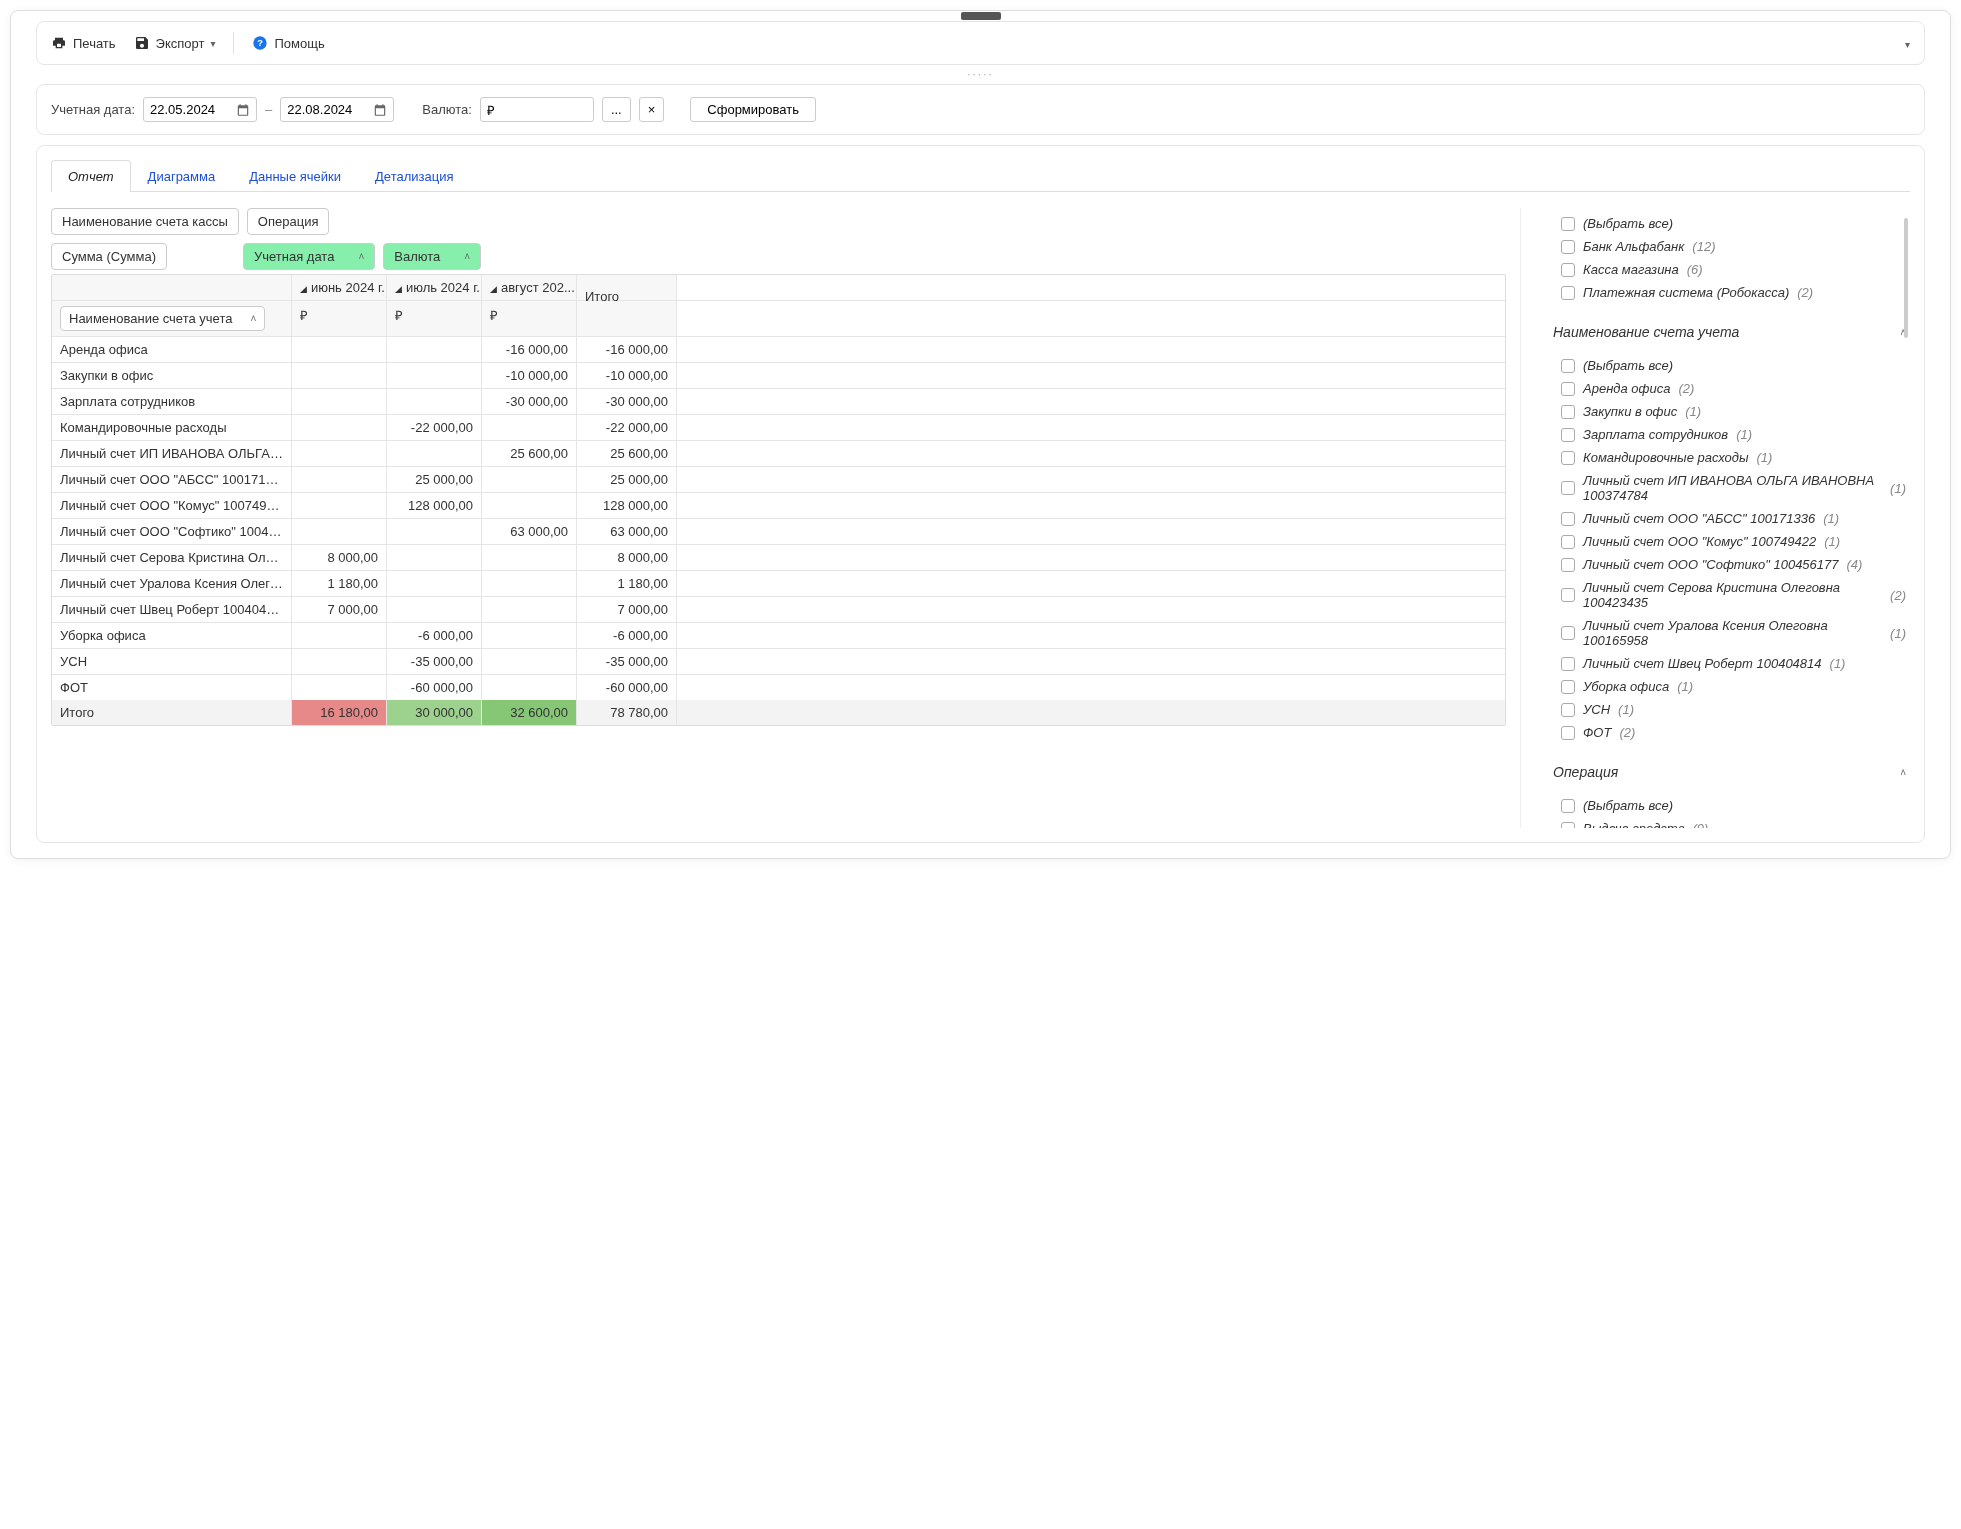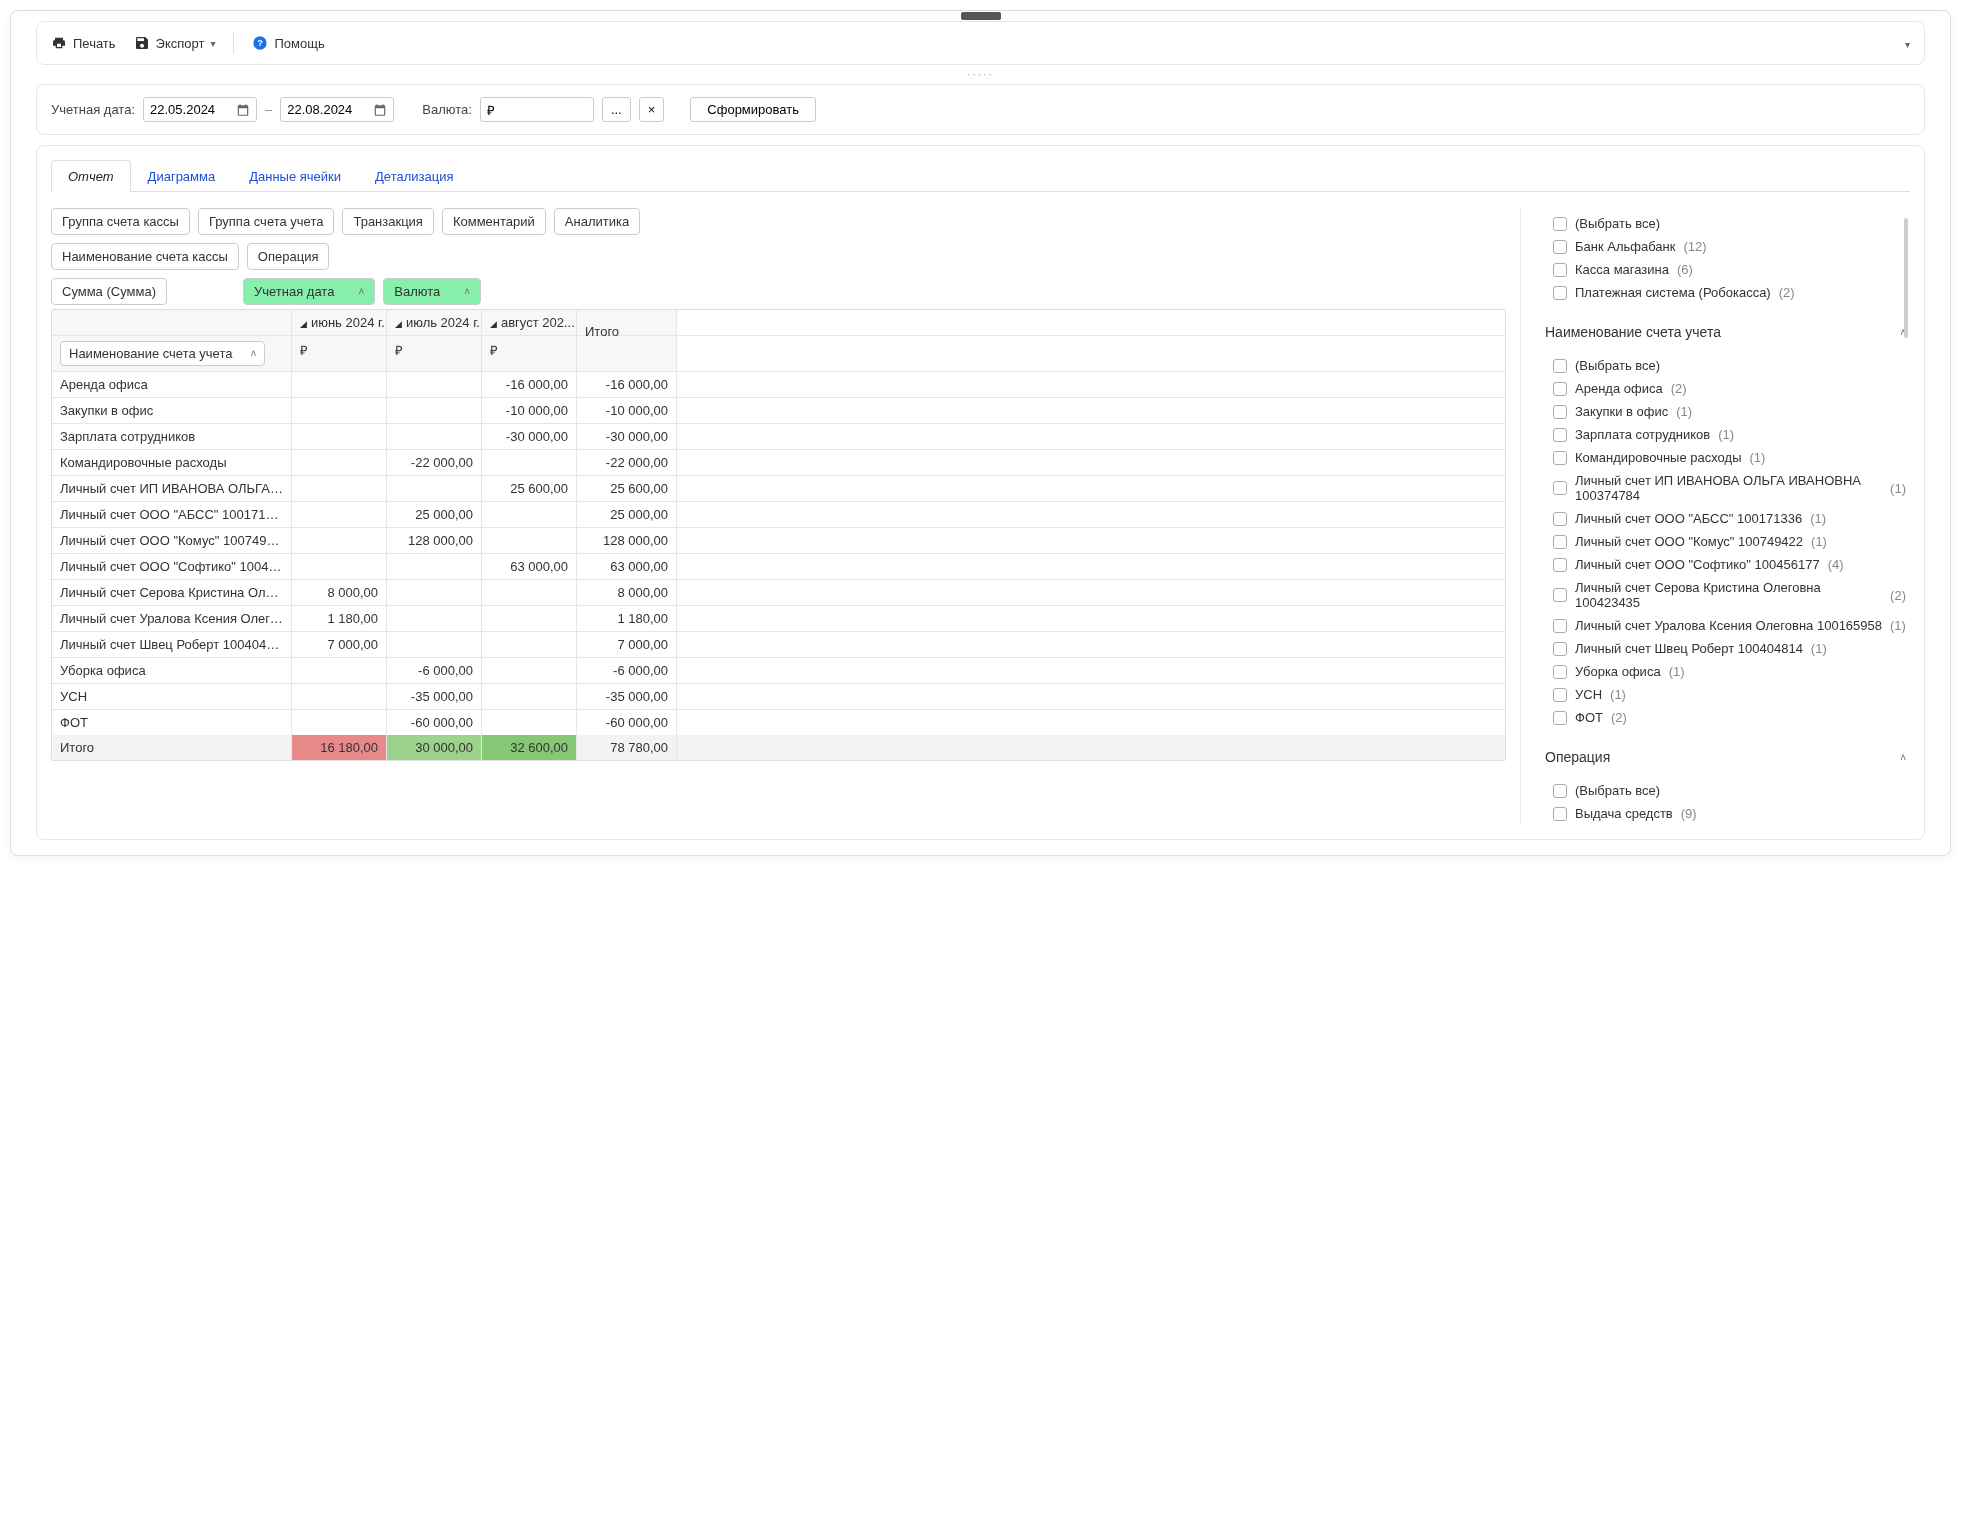--- a/index.html
+++ b/index.html
@@ -31,21 +31,21 @@
 .btn-small { border: 1px solid #ccc; border-radius: 3px; padding: 4px 8px; background: #fff; cursor: pointer; font-size: 13px; }
 .dash { color: #888; }
 
 .content-panel { margin: 0 25px 15px 25px; border: 1px solid #e5e5e5; border-radius: 8px; padding: 14px; }
 .tabs { display: flex; border-bottom: 1px solid #ddd; margin-bottom: 16px; }
 .tab { padding: 8px 16px; cursor: pointer; color: #1d4ed8; border: 1px solid transparent; border-bottom: none; border-radius: 4px 4px 0 0; margin-bottom: -1px; }
 .tab.active { border-color: #ddd; background: #fff; color: #222; font-style: italic; }
 
 .report-body { display: flex; gap: 14px; }
 .report-left { flex: 1; min-width: 0; }
-.report-right { width: 390px; border-left: 1px solid #eee; padding-left: 20px; max-height: 620px; overflow-y: auto; position: relative; }
+.report-right { width: 390px; border-left: 1px solid #eee; padding-left: 28px; max-height: 620px; overflow-y: auto; position: relative; font-style: italic; }
 
 .chips { display: flex; flex-wrap: wrap; gap: 8px; margin-bottom: 8px; }
 .chip { border: 1px solid #ccc; border-radius: 4px; padding: 5px 10px; font-size: 13px; background: #fff; cursor: pointer; }
 .chips-row2 { display: flex; gap: 8px; align-items: flex-start; margin-bottom: 0; }
 .chip-sum { margin-right: 68px; }
 .col-header-chip { border: 1px solid #ccc; border-radius: 4px; padding: 5px 10px; font-size: 13px; background: #86efac; display: flex; align-items: center; gap: 24px; }
 
 .grid-wrap { border: 1px solid #ddd; border-radius: 2px; margin-top: 4px; }
 .grid-row { display: flex; border-bottom: 1px solid #e5e5e5; }
 .grid-row:last-child { border-bottom: none; }
@@ -140,27 +140,20 @@
       <div class="tab active">Отчет</div>
       <div class="tab">Диаграмма</div>
       <div class="tab">Данные ячейки</div>
       <div class="tab">Детализация</div>
     </div>
 
     <div class="report-body">
       <div class="report-left">
 
         <div class="chips">
-          <div class="chip">Группа счета кассы</div>
-          <div class="chip">Группа счета учета</div>
-          <div class="chip">Транзакция</div>
-          <div class="chip">Комментарий</div>
-          <div class="chip">Аналитика</div>
-        </div>
-        <div class="chips">
           <div class="chip">Наименование счета кассы</div>
           <div class="chip">Операция</div>
         </div>
         <div class="chips-row2">
           <div class="chip chip-sum">Сумма (Сумма)</div>
           <div class="col-header-chip">
             <span>Учетная дата</span>
             <span class="chev">˄</span>
           </div>
           <div class="col-header-chip">

